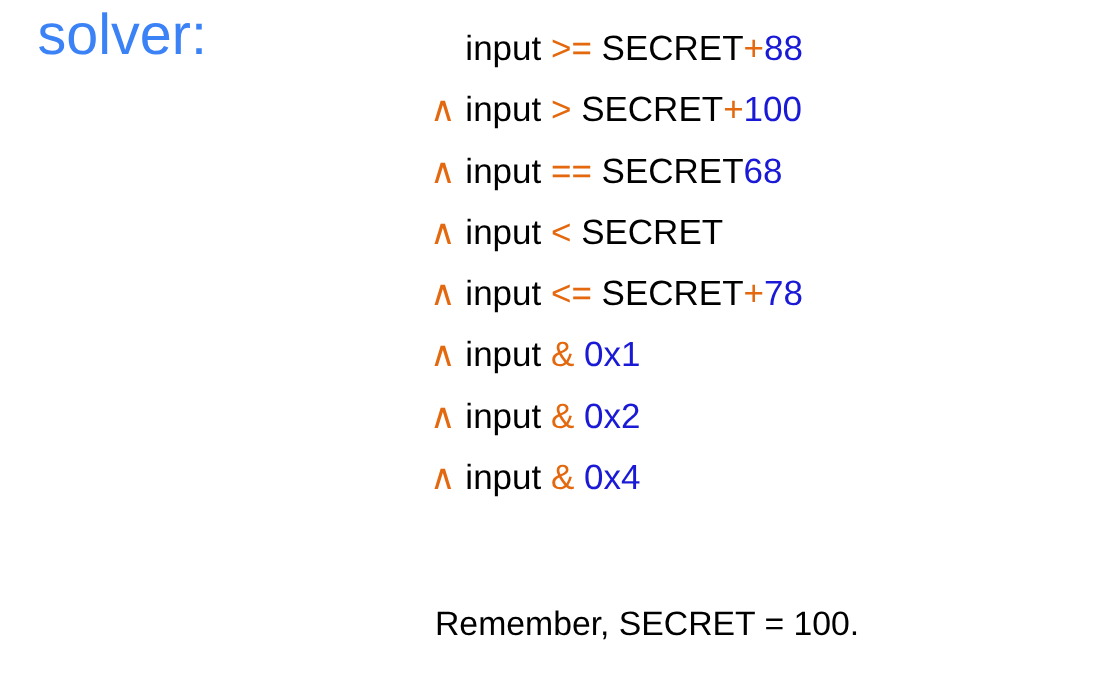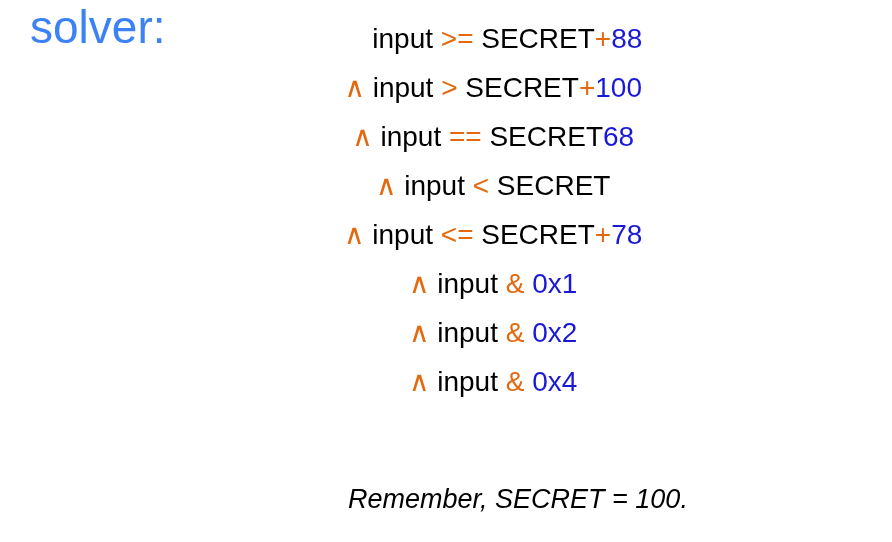--- a/index.html
+++ b/index.html
@@ -27,34 +27,32 @@
   .constraint-list {
     position: absolute;
     left: 344px;
     top: 14px;
     font-size: 28px;
     line-height: 49px;
     white-space: pre;
   }
   .constraint-list .line {
     white-space: pre;
-    text-align: center;
   }
   .constraint-list .ghost {
     visibility: hidden;
   }
   .footer-note {
     position: absolute;
     left: 348px;
     top: 483px;
     font-size: 27px;
     line-height: 1.2;
     color: #000000;
     white-space: pre;
-    font-style: italic;
   }
 </style>
 </head>
 <body>
 
 <div class="solver-title">solver:</div>
 
 <div class="constraint-list"><div class="line"><span class="ghost">∧ </span><span style="color: rgb(0, 0, 0);">input </span><span style="color: rgb(227, 104, 14);">&gt;=</span><span style="color: rgb(0, 0, 0);"> SECRET</span><span style="color: rgb(227, 104, 14);">+</span><span style="color: rgb(26, 26, 214);">88</span></div><div class="line"><span style="color: rgb(227, 104, 14);">∧ </span><span style="color: rgb(0, 0, 0);">input </span><span style="color: rgb(227, 104, 14);">&gt;</span><span style="color: rgb(0, 0, 0);"> SECRET</span><span style="color: rgb(227, 104, 14);">+</span><span style="color: rgb(26, 26, 214);">100</span></div><div class="line"><span style="color: rgb(227, 104, 14);">∧ </span><span style="color: rgb(0, 0, 0);">input </span><span style="color: rgb(227, 104, 14);">==</span><span style="color: rgb(0, 0, 0);"> SECRET</span><span style="color: rgb(26, 26, 214);">68</span></div><div class="line"><span style="color: rgb(227, 104, 14);">∧ </span><span style="color: rgb(0, 0, 0);">input </span><span style="color: rgb(227, 104, 14);">&lt;</span><span style="color: rgb(0, 0, 0);"> SECRET</span></div><div class="line"><span style="color: rgb(227, 104, 14);">∧ </span><span style="color: rgb(0, 0, 0);">input </span><span style="color: rgb(227, 104, 14);">&lt;=</span><span style="color: rgb(0, 0, 0);"> SECRET</span><span style="color: rgb(227, 104, 14);">+</span><span style="color: rgb(26, 26, 214);">78</span></div><div class="line"><span style="color: rgb(227, 104, 14);">∧ </span><span style="color: rgb(0, 0, 0);">input </span><span style="color: rgb(227, 104, 14);">&amp;</span><span style="color: rgb(0, 0, 0);"> </span><span style="color: rgb(26, 26, 214);">0x1</span></div><div class="line"><span style="color: rgb(227, 104, 14);">∧ </span><span style="color: rgb(0, 0, 0);">input </span><span style="color: rgb(227, 104, 14);">&amp;</span><span style="color: rgb(0, 0, 0);"> </span><span style="color: rgb(26, 26, 214);">0x2</span></div><div class="line"><span style="color: rgb(227, 104, 14);">∧ </span><span style="color: rgb(0, 0, 0);">input </span><span style="color: rgb(227, 104, 14);">&amp;</span><span style="color: rgb(0, 0, 0);"> </span><span style="color: rgb(26, 26, 214);">0x4</span></div></div>
 
 <div class="footer-note">Remember, SECRET = 100.</div>

